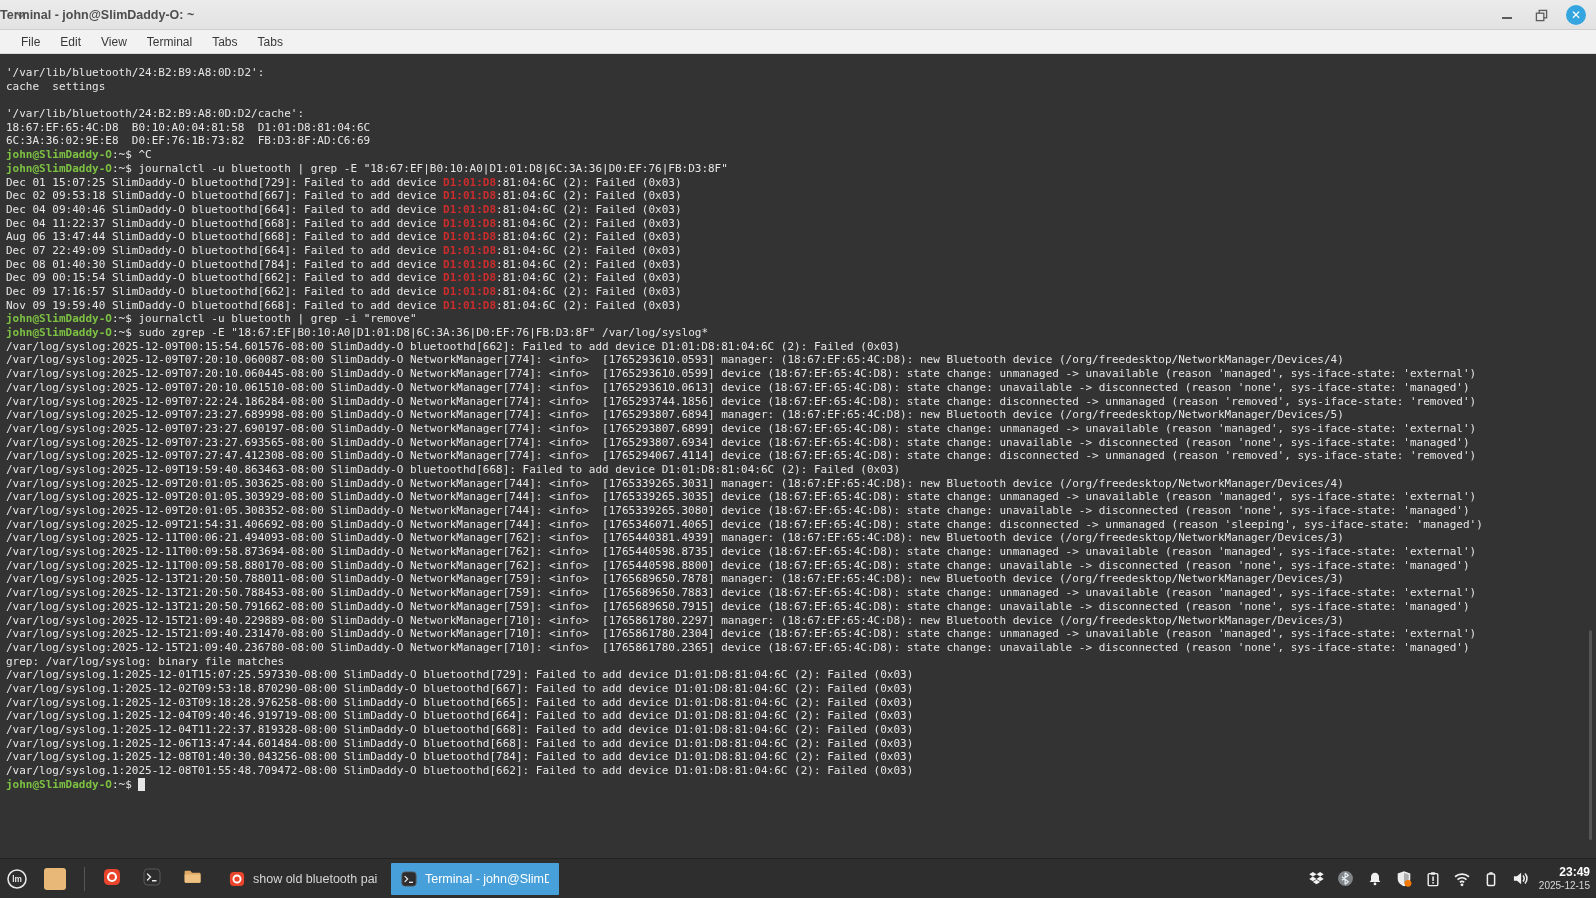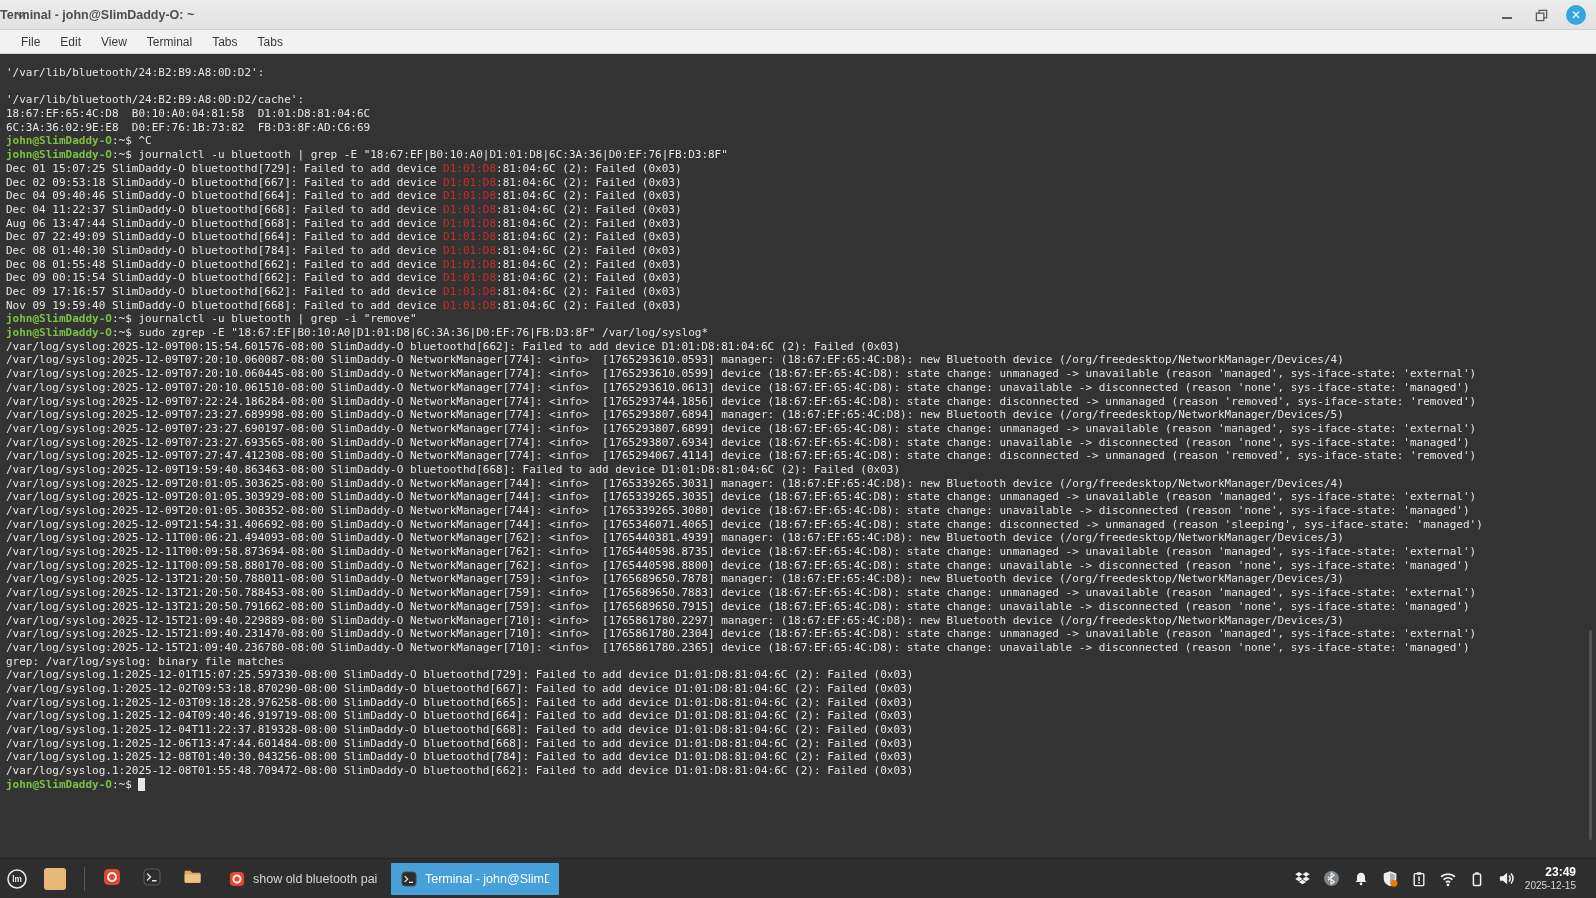--- a/index.html
+++ b/index.html
@@ -17,39 +17,39 @@
 
   
   .menubar{position:absolute;left:0;top:30px;width:1596px;height:24px;background:#f2f2f2;border-bottom:1px solid #d8d8d8;box-sizing:border-box;display:flex;align-items:center;padding-left:12px;gap:2px;}
   .menu-item{font-size:12px;color:#383838;padding:2px 9px;border-radius:2px;cursor:pointer;}
 
   
   .termwrap{position:absolute;left:0;top:54px;width:1596px;height:804px;background:#333333;overflow:hidden;}
   .termtext{position:absolute;left:6px;top:12px;font-family:"DejaVu Sans Mono","Liberation Mono",monospace;font-size:11px;color:#e6e6e6;}
   .tline{height:13.7px;line-height:13.7px;white-space:pre;}
   .g{color:#7dc143;font-weight:bold;}
-  .r{color:#cd2c2c;font-weight:normal;}
+  .r{color:#cd2c2c;font-weight:bold;}
   .cur{background:#e6e6e6;color:#333;}
   .scrollslider{position:absolute;right:4px;bottom:18px;width:3px;height:210px;background:#6f6f6f;border-radius:2px;opacity:.55;}
 
   
   .panel{position:absolute;left:0;top:858px;width:1596px;height:40px;background:#2e2e2e;border-top:1px solid #232323;box-sizing:border-box;display:flex;align-items:center;padding:0 6px;}
   .startbtn{width:30px;height:30px;display:flex;align-items:center;justify-content:flex-start;cursor:pointer;border-radius:3px;}
   .deskbtn{width:22px;height:22px;background:#e8b878;border-radius:3px;margin:0 10px 0 8px;cursor:pointer;}
   .psep{width:1px;height:24px;background:#565656;margin:0 8px;}
   .launchers{display:flex;align-items:center;gap:14px;margin:0 6px;}
   .launcher{width:26px;height:26px;display:flex;align-items:center;justify-content:center;cursor:pointer;border-radius:3px;}
   .winbuttons{display:flex;align-items:center;gap:4px;margin-left:8px;}
   .winbtn{height:32px;display:flex;align-items:center;gap:8px;padding:0 10px;width:148px;cursor:pointer;border-radius:1px;}
   .winbtn .wlabel{font-size:12.5px;color:#d6d6d6;white-space:nowrap;overflow:hidden;}
   .winbtn.active{background:#47a0d9;}
   .winbtn.active .wlabel{color:#ffffff;}
   .traywrap{margin-left:auto;display:flex;align-items:center;gap:11px;}
   .trayicon{width:18px;height:18px;display:flex;align-items:center;justify-content:center;cursor:pointer;}
-  .clock{margin-left:10px;margin-right:14px;text-align:right;cursor:pointer;line-height:1.25;}
+  .clock{margin-left:10px;margin-right:0;text-align:right;cursor:pointer;line-height:1.25;}
   .clock .time{font-size:12px;font-weight:700;color:#ffffff;}
   .clock .date{font-size:10px;color:#d9d9d9;}
 </style>
 </head>
 <body>
 
 <div class="screen">
 
   <div class="titlebar">
     <span class="tb-chevron">
@@ -79,34 +79,34 @@
       <span class="menu-item">Edit</span>
       <span class="menu-item">View</span>
       <span class="menu-item">Terminal</span>
       <span class="menu-item">Tabs</span>
       <span class="menu-item">Tabs</span>
     </div>
 
   <div class="termwrap">
     <div class="termtext" id="term">
         <div class="tline"><span>'/var/lib/bluetooth/24:B2:B9:A8:0D:D2':</span></div>
+        <div class="tline"><span>cache  settings</span></div>
         <div class="tline"><span></span></div>
         <div class="tline"><span>'/var/lib/bluetooth/24:B2:B9:A8:0D:D2/cache':</span></div>
         <div class="tline"><span>18:67:EF:65:4C:D8  B0:10:A0:04:81:58  D1:01:D8:81:04:6C</span></div>
         <div class="tline"><span>6C:3A:36:02:9E:E8  D0:EF:76:1B:73:82  FB:D3:8F:AD:C6:69</span></div>
         <div class="tline"><span class="g">john@SlimDaddy-O</span><span>:~$ ^C</span></div>
         <div class="tline"><span class="g">john@SlimDaddy-O</span><span>:~$ journalctl -u bluetooth | grep -E "18:67:EF|B0:10:A0|D1:01:D8|6C:3A:36|D0:EF:76|FB:D3:8F"</span></div>
         <div class="tline"><span>Dec 01 15:07:25 SlimDaddy-O bluetoothd[729]: Failed to add device </span><span class="r">D1:01:D8</span><span>:81:04:6C (2): Failed (0x03)</span></div>
         <div class="tline"><span>Dec 02 09:53:18 SlimDaddy-O bluetoothd[667]: Failed to add device </span><span class="r">D1:01:D8</span><span>:81:04:6C (2): Failed (0x03)</span></div>
         <div class="tline"><span>Dec 04 09:40:46 SlimDaddy-O bluetoothd[664]: Failed to add device </span><span class="r">D1:01:D8</span><span>:81:04:6C (2): Failed (0x03)</span></div>
         <div class="tline"><span>Dec 04 11:22:37 SlimDaddy-O bluetoothd[668]: Failed to add device </span><span class="r">D1:01:D8</span><span>:81:04:6C (2): Failed (0x03)</span></div>
         <div class="tline"><span>Aug 06 13:47:44 SlimDaddy-O bluetoothd[668]: Failed to add device </span><span class="r">D1:01:D8</span><span>:81:04:6C (2): Failed (0x03)</span></div>
         <div class="tline"><span>Dec 07 22:49:09 SlimDaddy-O bluetoothd[664]: Failed to add device </span><span class="r">D1:01:D8</span><span>:81:04:6C (2): Failed (0x03)</span></div>
         <div class="tline"><span>Dec 08 01:40:30 SlimDaddy-O bluetoothd[784]: Failed to add device </span><span class="r">D1:01:D8</span><span>:81:04:6C (2): Failed (0x03)</span></div>
-        <div class="tline"><span>Dec 08 01:55:48 SlimDaddy-O bluetoothd[662]: Failed to add device </span><span class="r">D1:01:D8</span><span>:81:04:6C (2): Failed (0x03)</span></div>
         <div class="tline"><span>Dec 09 00:15:54 SlimDaddy-O bluetoothd[662]: Failed to add device </span><span class="r">D1:01:D8</span><span>:81:04:6C (2): Failed (0x03)</span></div>
         <div class="tline"><span>Dec 09 17:16:57 SlimDaddy-O bluetoothd[662]: Failed to add device </span><span class="r">D1:01:D8</span><span>:81:04:6C (2): Failed (0x03)</span></div>
         <div class="tline"><span>Nov 09 19:59:40 SlimDaddy-O bluetoothd[668]: Failed to add device </span><span class="r">D1:01:D8</span><span>:81:04:6C (2): Failed (0x03)</span></div>
         <div class="tline"><span class="g">john@SlimDaddy-O</span><span>:~$ journalctl -u bluetooth | grep -i "remove"</span></div>
         <div class="tline"><span class="g">john@SlimDaddy-O</span><span>:~$ sudo zgrep -E "18:67:EF|B0:10:A0|D1:01:D8|6C:3A:36|D0:EF:76|FB:D3:8F" /var/log/syslog*</span></div>
         <div class="tline"><span>/var/log/syslog:2025-12-09T00:15:54.601576-08:00 SlimDaddy-O bluetoothd[662]: Failed to add device D1:01:D8:81:04:6C (2): Failed (0x03)</span></div>
         <div class="tline"><span>/var/log/syslog:2025-12-09T07:20:10.060087-08:00 SlimDaddy-O NetworkManager[774]: &lt;info&gt;  [1765293610.0593] manager: (18:67:EF:65:4C:D8): new Bluetooth device (/org/freedesktop/NetworkManager/Devices/4)</span></div>
         <div class="tline"><span>/var/log/syslog:2025-12-09T07:20:10.060445-08:00 SlimDaddy-O NetworkManager[774]: &lt;info&gt;  [1765293610.0599] device (18:67:EF:65:4C:D8): state change: unmanaged -&gt; unavailable (reason 'managed', sys-iface-state: 'external')</span></div>
         <div class="tline"><span>/var/log/syslog:2025-12-09T07:20:10.061510-08:00 SlimDaddy-O NetworkManager[774]: &lt;info&gt;  [1765293610.0613] device (18:67:EF:65:4C:D8): state change: unavailable -&gt; disconnected (reason 'none', sys-iface-state: 'managed')</span></div>
         <div class="tline"><span>/var/log/syslog:2025-12-09T07:22:24.186284-08:00 SlimDaddy-O NetworkManager[774]: &lt;info&gt;  [1765293744.1856] device (18:67:EF:65:4C:D8): state change: disconnected -&gt; unmanaged (reason 'removed', sys-iface-state: 'removed')</span></div>

